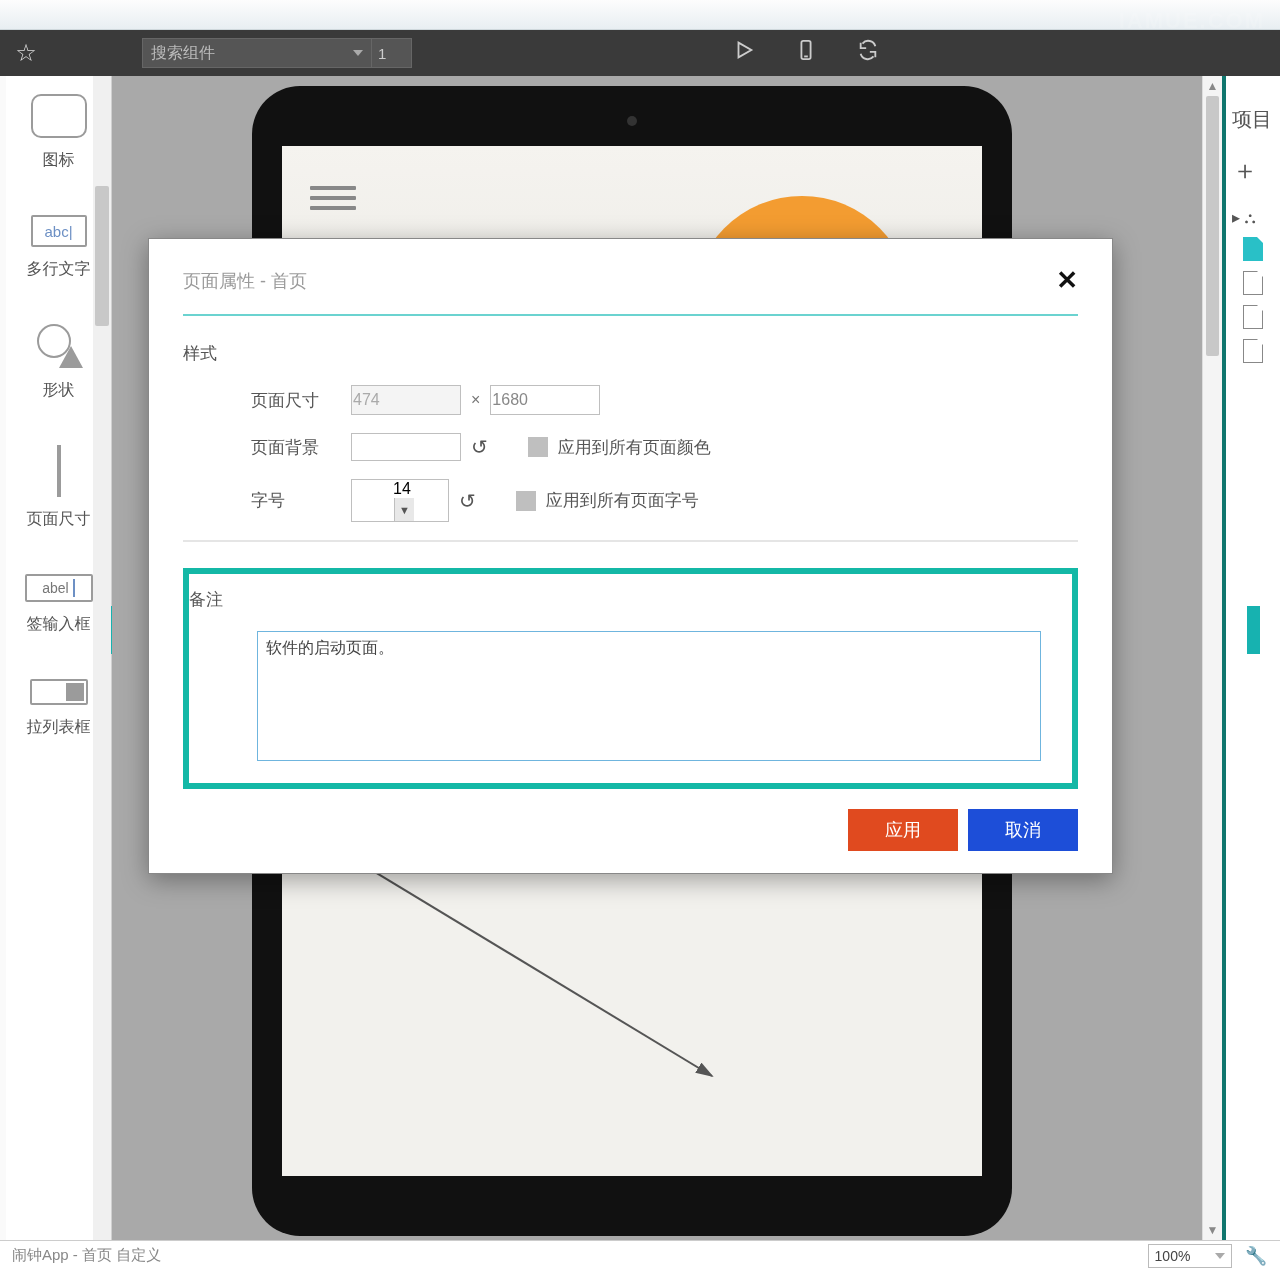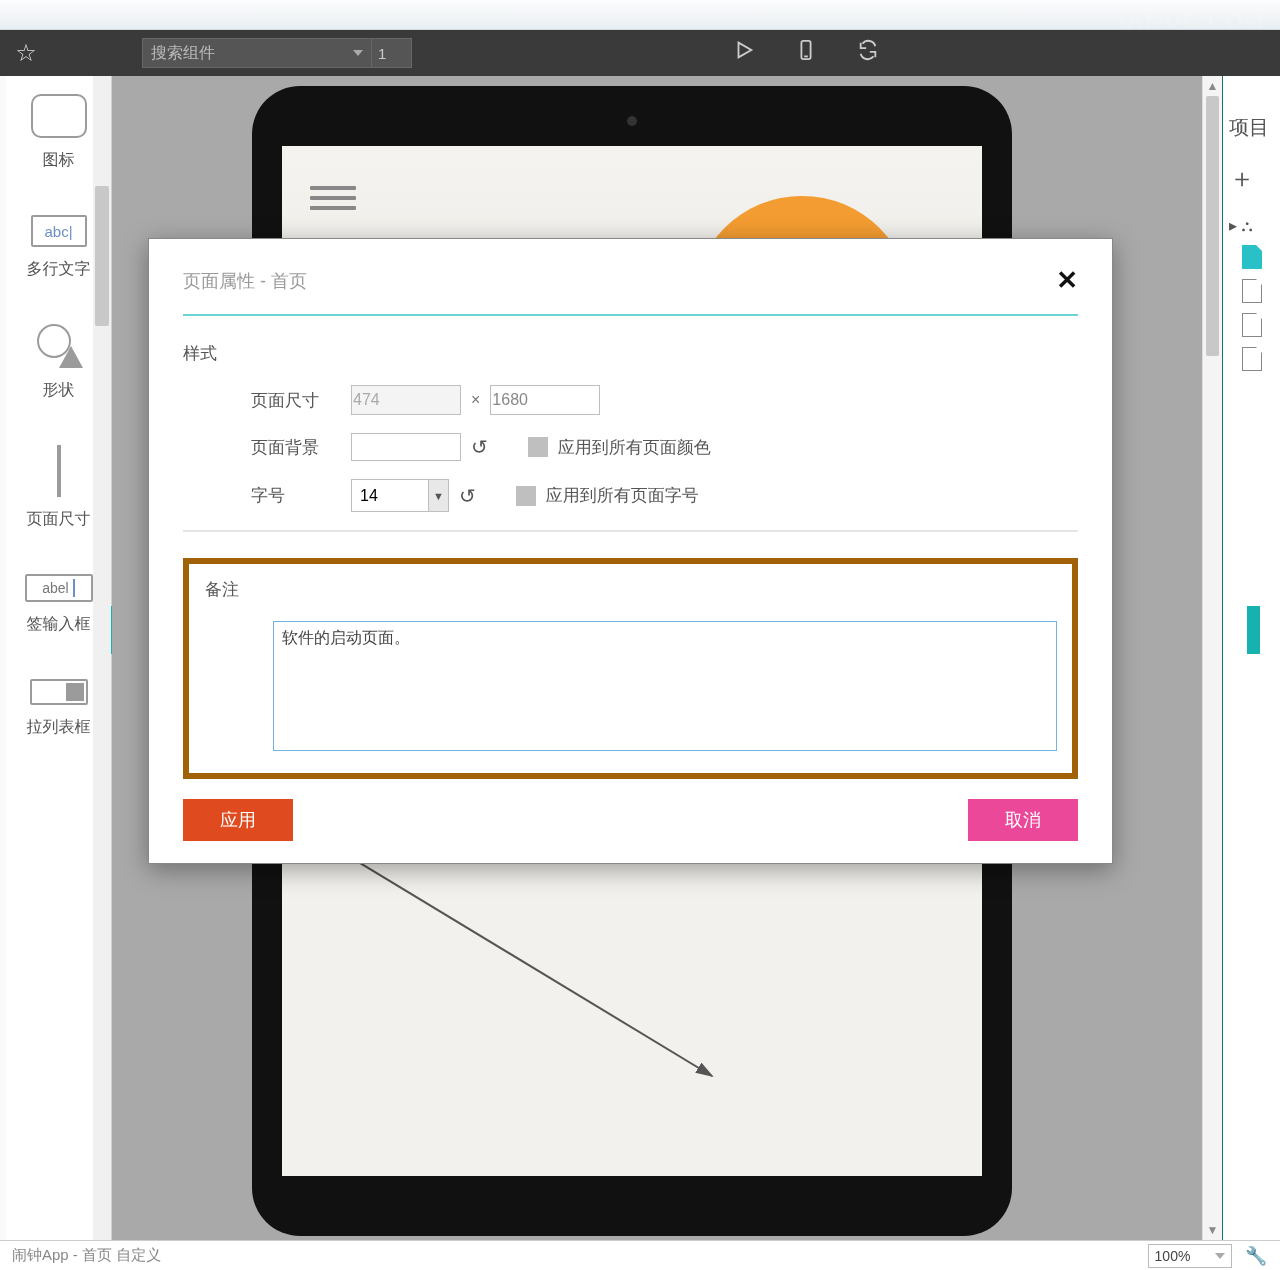--- a/index.html
+++ b/index.html
@@ -60,21 +60,21 @@
 .screen-body{padding:330px 30px 0;text-align:center;color:#9aa0a2;}
 .screen-body h2{font-size:30px;font-weight:normal;letter-spacing:1px;color:#8a9093;margin-bottom:40px;}
 .screen-body p{font-size:23px;color:#8a9093;margin:6px 0;}
 .arrow-line{position:absolute;left:50px;top:700px;}
 
 
 .teal-l{position:absolute;left:111px;top:530px;width:13px;height:48px;background:#17b2b0;}
 .teal-r{position:absolute;right:20px;top:530px;width:13px;height:48px;background:#17b2b0;}
 
 
-.right-panel{width:58px;background:#fff;border-left:1px solid #0f766e;padding:38px 6px;font-size:18px;color:#555;}
+.right-panel{width:58px;background:#fff;border-left:4px solid #0f766e;padding:30px 6px;font-size:18px;color:#555;}
 .right-panel .title{font-size:20px;margin-bottom:20px;white-space:nowrap;}
 .right-panel .plus{font-size:26px;margin-bottom:20px;}
 .right-panel .tree-ico{font-size:16px;margin:18px 0 6px;}
 .page-ico{width:20px;height:24px;background:#fff;border:1px solid #888;margin:10px auto;position:relative;}
 .page-ico.active{background:#29c0c7;border-color:#29c0c7;}
 .page-ico:before{content:"";position:absolute;right:-1px;top:-1px;border-style:solid;border-width:0 6px 6px 0;border-color:transparent #fff transparent transparent;}
 
 
 .statusbar{height:30px;background:#fff;border-top:1px solid #ccc;display:flex;align-items:center;padding:0 12px;font-size:15px;color:#888;justify-content:space-between;}
 .zoom{display:flex;align-items:center;gap:6px;}
@@ -91,31 +91,31 @@
 .section-label{font-size:17px;color:#555;margin-bottom:20px;}
 .row{display:flex;align-items:center;margin:12px 0 18px;}
 .row .lab{width:100px;margin-left:68px;font-size:17px;color:#555;}
 .inp{height:30px;border:1px solid #bfbfbf;padding:0 1px;font-size:16px;color:#888;display:flex;align-items:center;background:#fff;}
 .inp.ro{background:#f4f4f4;color:#aaa;}
 .x-sep{margin:0 10px;color:#777;}
 .swatch{width:110px;height:28px;border:1px solid #bfbfbf;background:#fff;}
 .undo{margin-left:10px;color:#555;font-size:20px;}
 .chk{width:20px;height:20px;background:#bfbfbf;margin-right:10px;display:inline-block;}
 .chk-row{display:flex;align-items:center;margin-left:40px;font-size:17px;color:#555;}
-.font-sel{width:98px;height:33px;border:1px solid #bfbfbf;display:flex;align-items:center;justify-content:space-between;padding:0 4px 0 8px;font-size:16px;}
+.font-sel{width:98px;height:43px;border:1px solid #bfbfbf;display:flex;align-items:center;justify-content:space-between;padding:0 4px 0 8px;font-size:16px;flex-direction:column;}
 .font-sel .dd{width:20px;height:100%;background:#e8e8e8;display:flex;align-items:center;justify-content:center;font-size:11px;color:#555;border-left:1px solid #bfbfbf;margin-right:-4px;}
 
-.notes-box{border:6px solid #a16207;padding:14px 16px 18px;margin-top:16px;}
+.notes-box{border:6px solid #14b8a6;padding:14px 0 18px;margin-top:16px;}
 .notes-label{font-size:17px;color:#555;margin-bottom:20px;}
 .notes-ta{margin-left:68px;width:784px;height:130px;border:1px solid #6fb5de;padding:6px 8px;font-size:16px;color:#444;resize:none;outline:none;font-family:inherit;}
 
-.modal-foot{display:flex;justify-content:space-between;gap:10px;margin-top:20px;}
+.modal-foot{display:flex;justify-content:flex-end;gap:10px;margin-top:20px;}
 .btn{width:110px;height:42px;display:flex;align-items:center;justify-content:center;font-size:18px;color:#fff;cursor:pointer;}
 .btn.apply{background:#e04a1f;}
-.btn.cancel{background:#ec4899;}
+.btn.cancel{background:#1d4ed8;}
 
 .tri-dd{width:0;height:0;border-left:5px solid transparent;border-right:5px solid transparent;border-top:6px solid #aaa;display:inline-block;}
 </style>
 </head>
 <body>
 
 <div class="watermark">IAMUE.COM</div>
 
 <div class="titlebar"></div>
 

